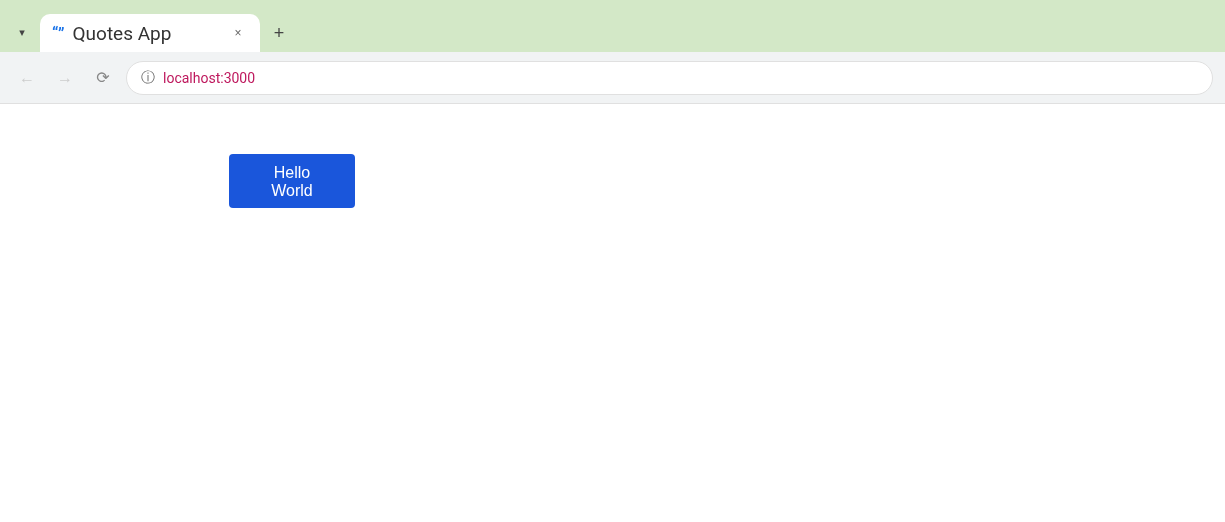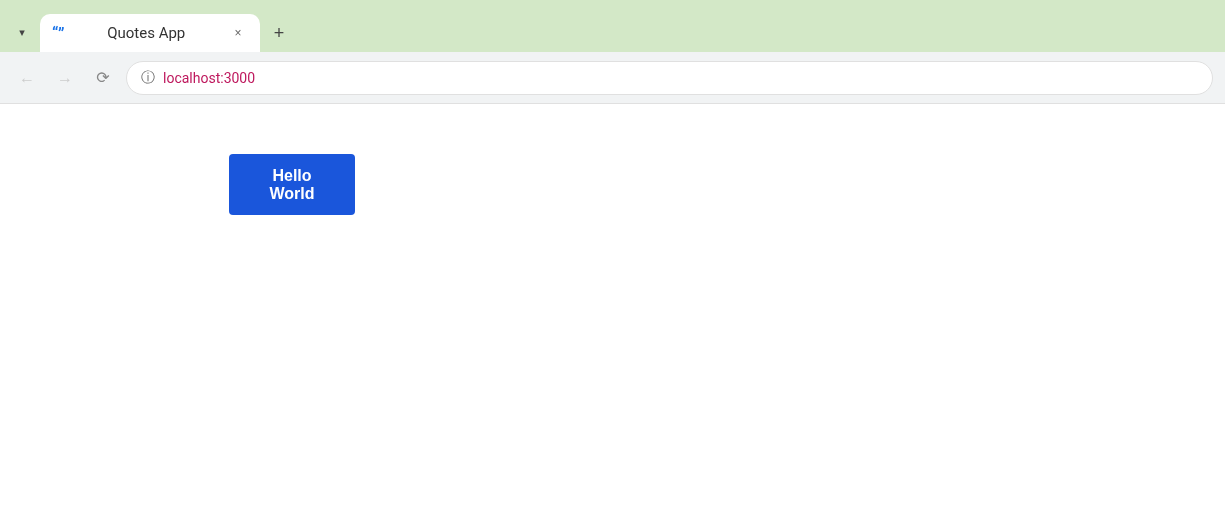--- a/index.html
+++ b/index.html
@@ -71,27 +71,26 @@
     }
 
     .tab-favicon {
       color: #1a73e8;
       font-size: 16px;
       font-weight: bold;
       flex-shrink: 0;
     }
 
     .tab-title {
-      font-size: 15px;
+      font-size: 19px;
       color: #333;
       flex: 1;
       overflow: hidden;
       text-overflow: ellipsis;
       white-space: nowrap;
-      text-align: center;
     }
 
     .tab-close {
       width: 20px;
       height: 20px;
       border-radius: 50%;
       border: none;
       background: transparent;
       cursor: pointer;
       display: flex;
@@ -184,24 +183,24 @@
     .hello-world-btn {
       position: absolute;
       left: 229px;
       top: 50px;
       background: #1a56db;
       color: #fff;
       border: none;
       border-radius: 4px;
       padding: 10px 22px;
       font-size: 16px;
-      font-weight: 700;
+      font-weight: 400;
       cursor: pointer;
       width: 126px;
-      height: 61px;
+      height: 54px;
     }
   </style>
 </head>
 <body>
 
 <div class="browser-wrapper">
 
   <div class="tab-bar">
     <div class="tab-bar-left">
       <button class="tab-dropdown-btn">

